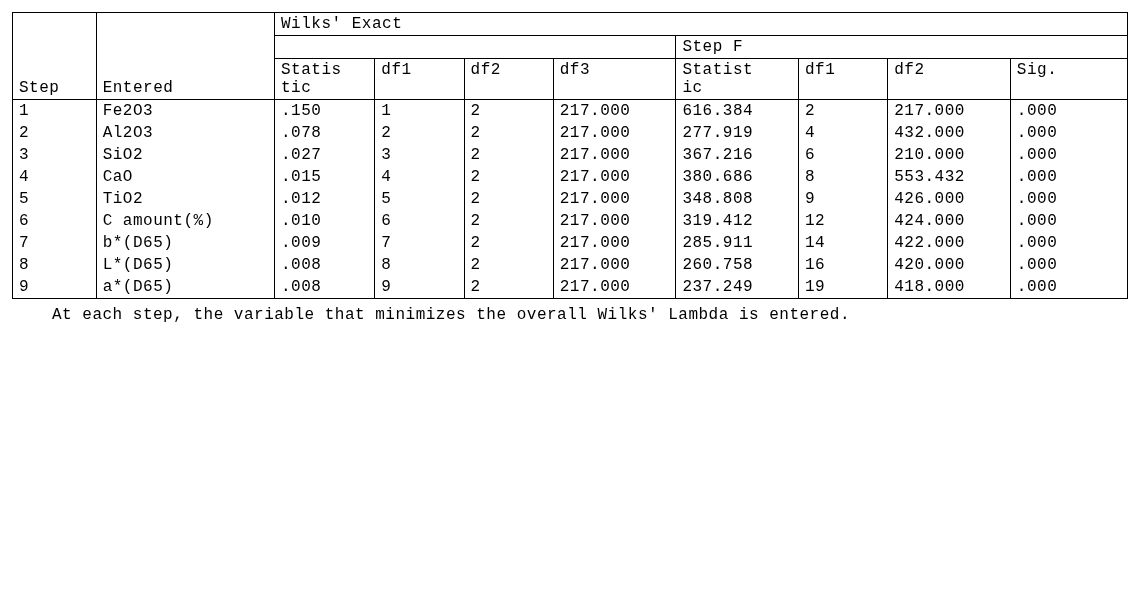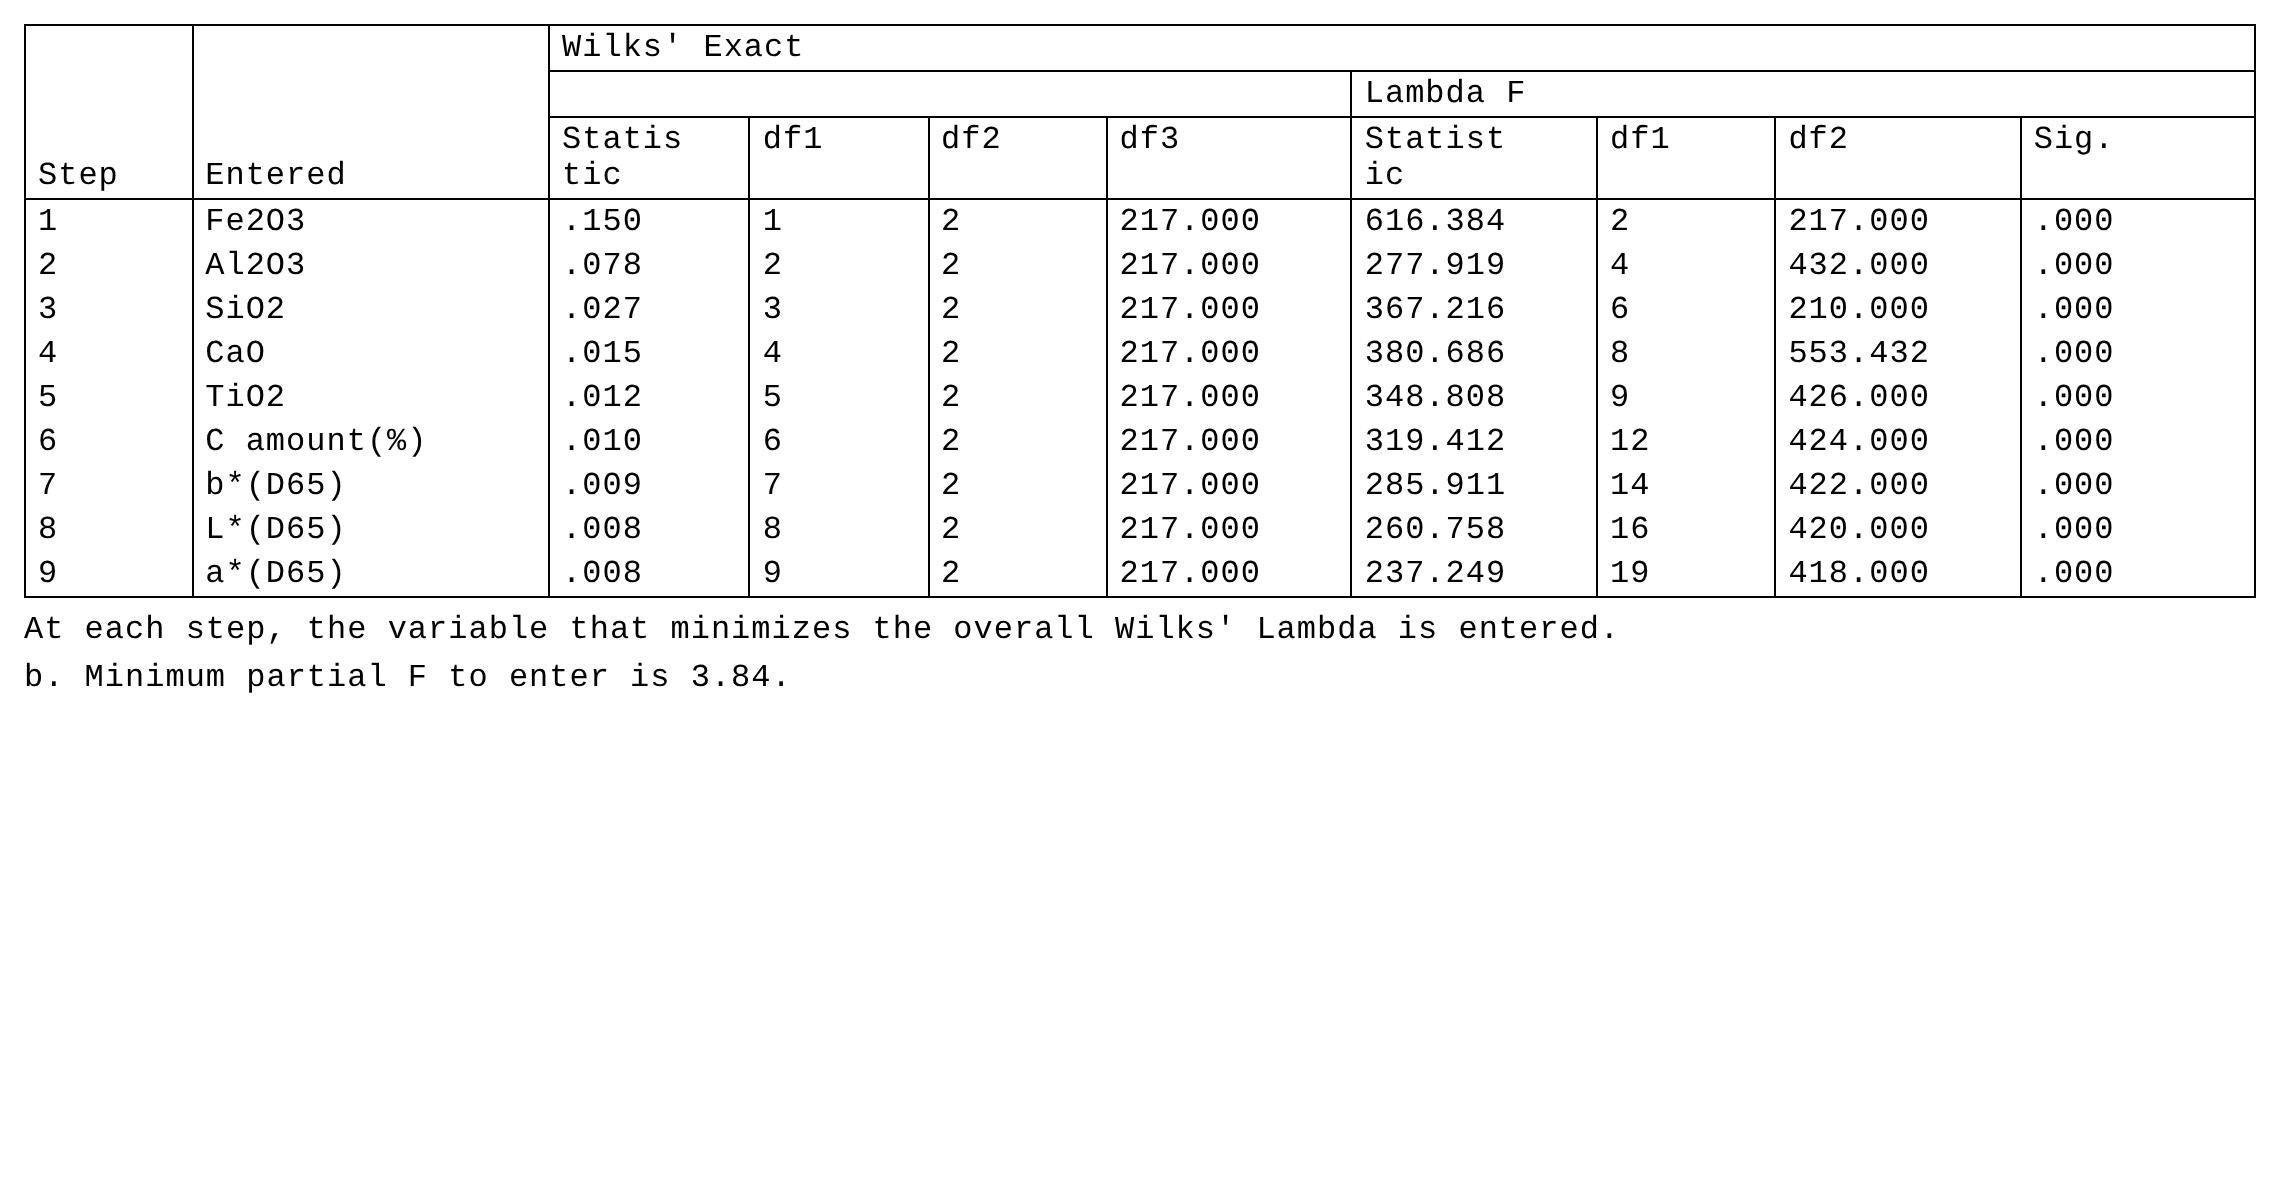--- a/index.html
+++ b/index.html
@@ -30,20 +30,21 @@
     }
     .no-border-top {
       border-top: none;
     }
     .notes {
       margin-top: 4px;
       line-height: 1.5;
     }
     .notes div {
       white-space: pre;
+      margin-left: 40px;
     }
   </style>
 </head>
 <body>
 
 <table>
   <colgroup>
     <col style="width:7.5%">
     <col style="width:16%">
     <col style="width:9%">
@@ -56,21 +57,21 @@
     <col style="width:10.5%">
   </colgroup>
   <thead>
     <tr>
       <th rowspan="3" style="vertical-align:bottom">Step</th>
       <th rowspan="3" style="vertical-align:bottom">Entered</th>
       <th colspan="8">Wilks' Exact</th>
     </tr>
     <tr>
       <th colspan="4">&nbsp;</th>
-      <th colspan="4">Lambda F</th>
+      <th colspan="4">Step F</th>
     </tr>
     <tr>
       <th>Statis<br>tic</th>
       <th>df1</th>
       <th>df2</th>
       <th>df3</th>
       <th>Statist<br>ic</th>
       <th>df1</th>
       <th>df2</th>
       <th>Sig.</th>
@@ -183,14 +184,13 @@
         <td class="no-border-top">237.249</td>
         <td class="no-border-top">19</td>
         <td class="no-border-top">418.000</td>
         <td class="no-border-top">.000</td>
       </tr>
     </tbody>
 </table>
 
 <div class="notes">
   <div>At each step, the variable that minimizes the overall Wilks' Lambda is entered.</div>
-  <div>b. Minimum partial F to enter is 3.84.</div>
 </div>
 
 </body></html>

